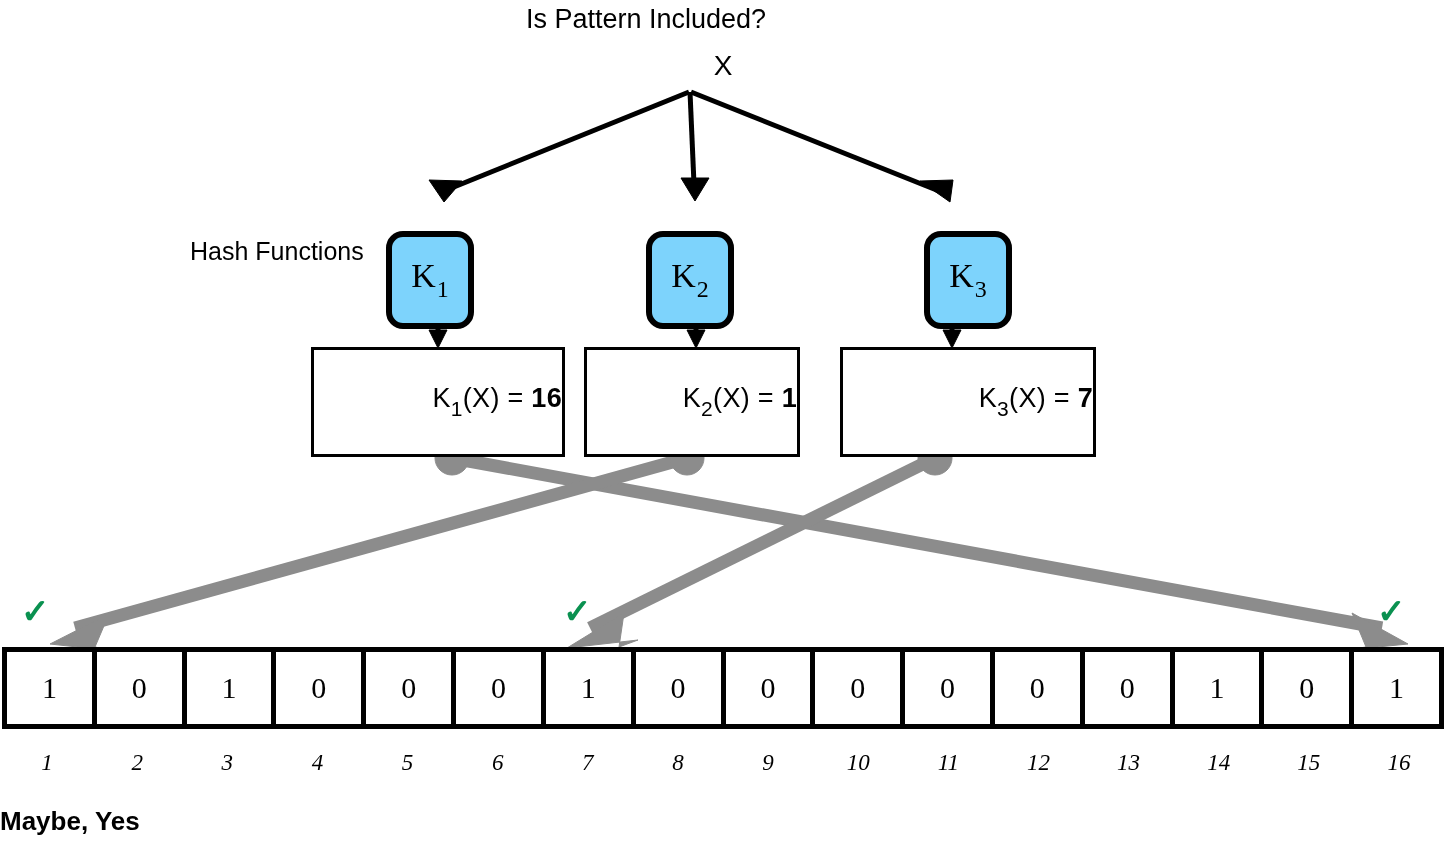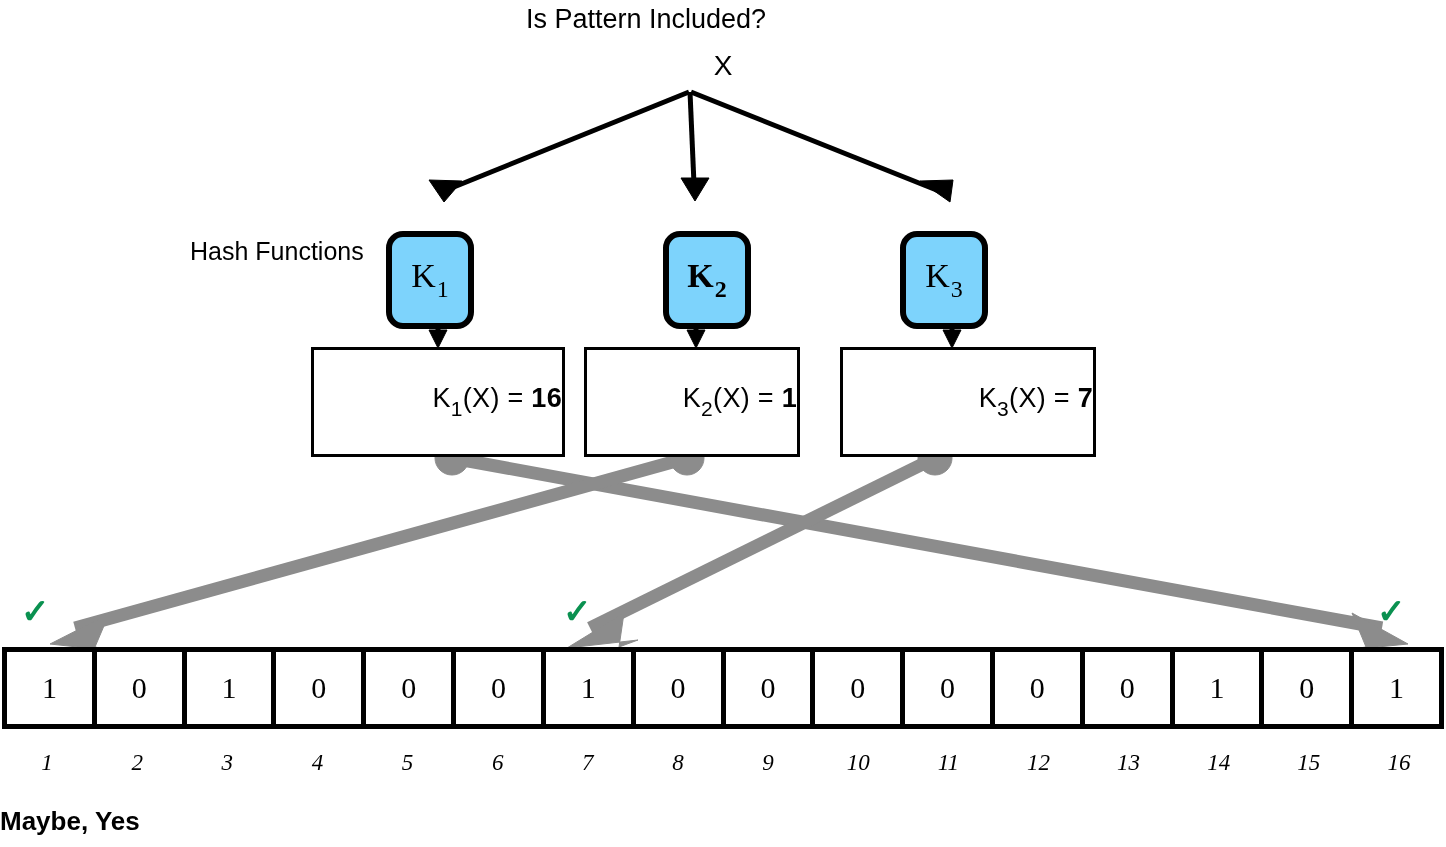--- a/index.html
+++ b/index.html
@@ -78,22 +78,22 @@
     color: #000;
     line-height: 1;
     display: inline-block;
   }
   .hfbox .k sub {
     font-size: 24px;
     vertical-align: -0.42em;
     margin-left: 1px;
   }
   #hfbox-1 { left: 386px; }
-  #hfbox-2 { left: 663px; font-weight: bold; }
-  #hfbox-3 { left: 900px; }
+  #hfbox-2 { left: 646px; }
+  #hfbox-3 { left: 924px; }
 
   
   .resbox {
     position: absolute;
     top: 347px;
     height: 110px;
     background: #ffffff;
     border: 3px solid #000;
     box-sizing: border-box;
     display: flex;

